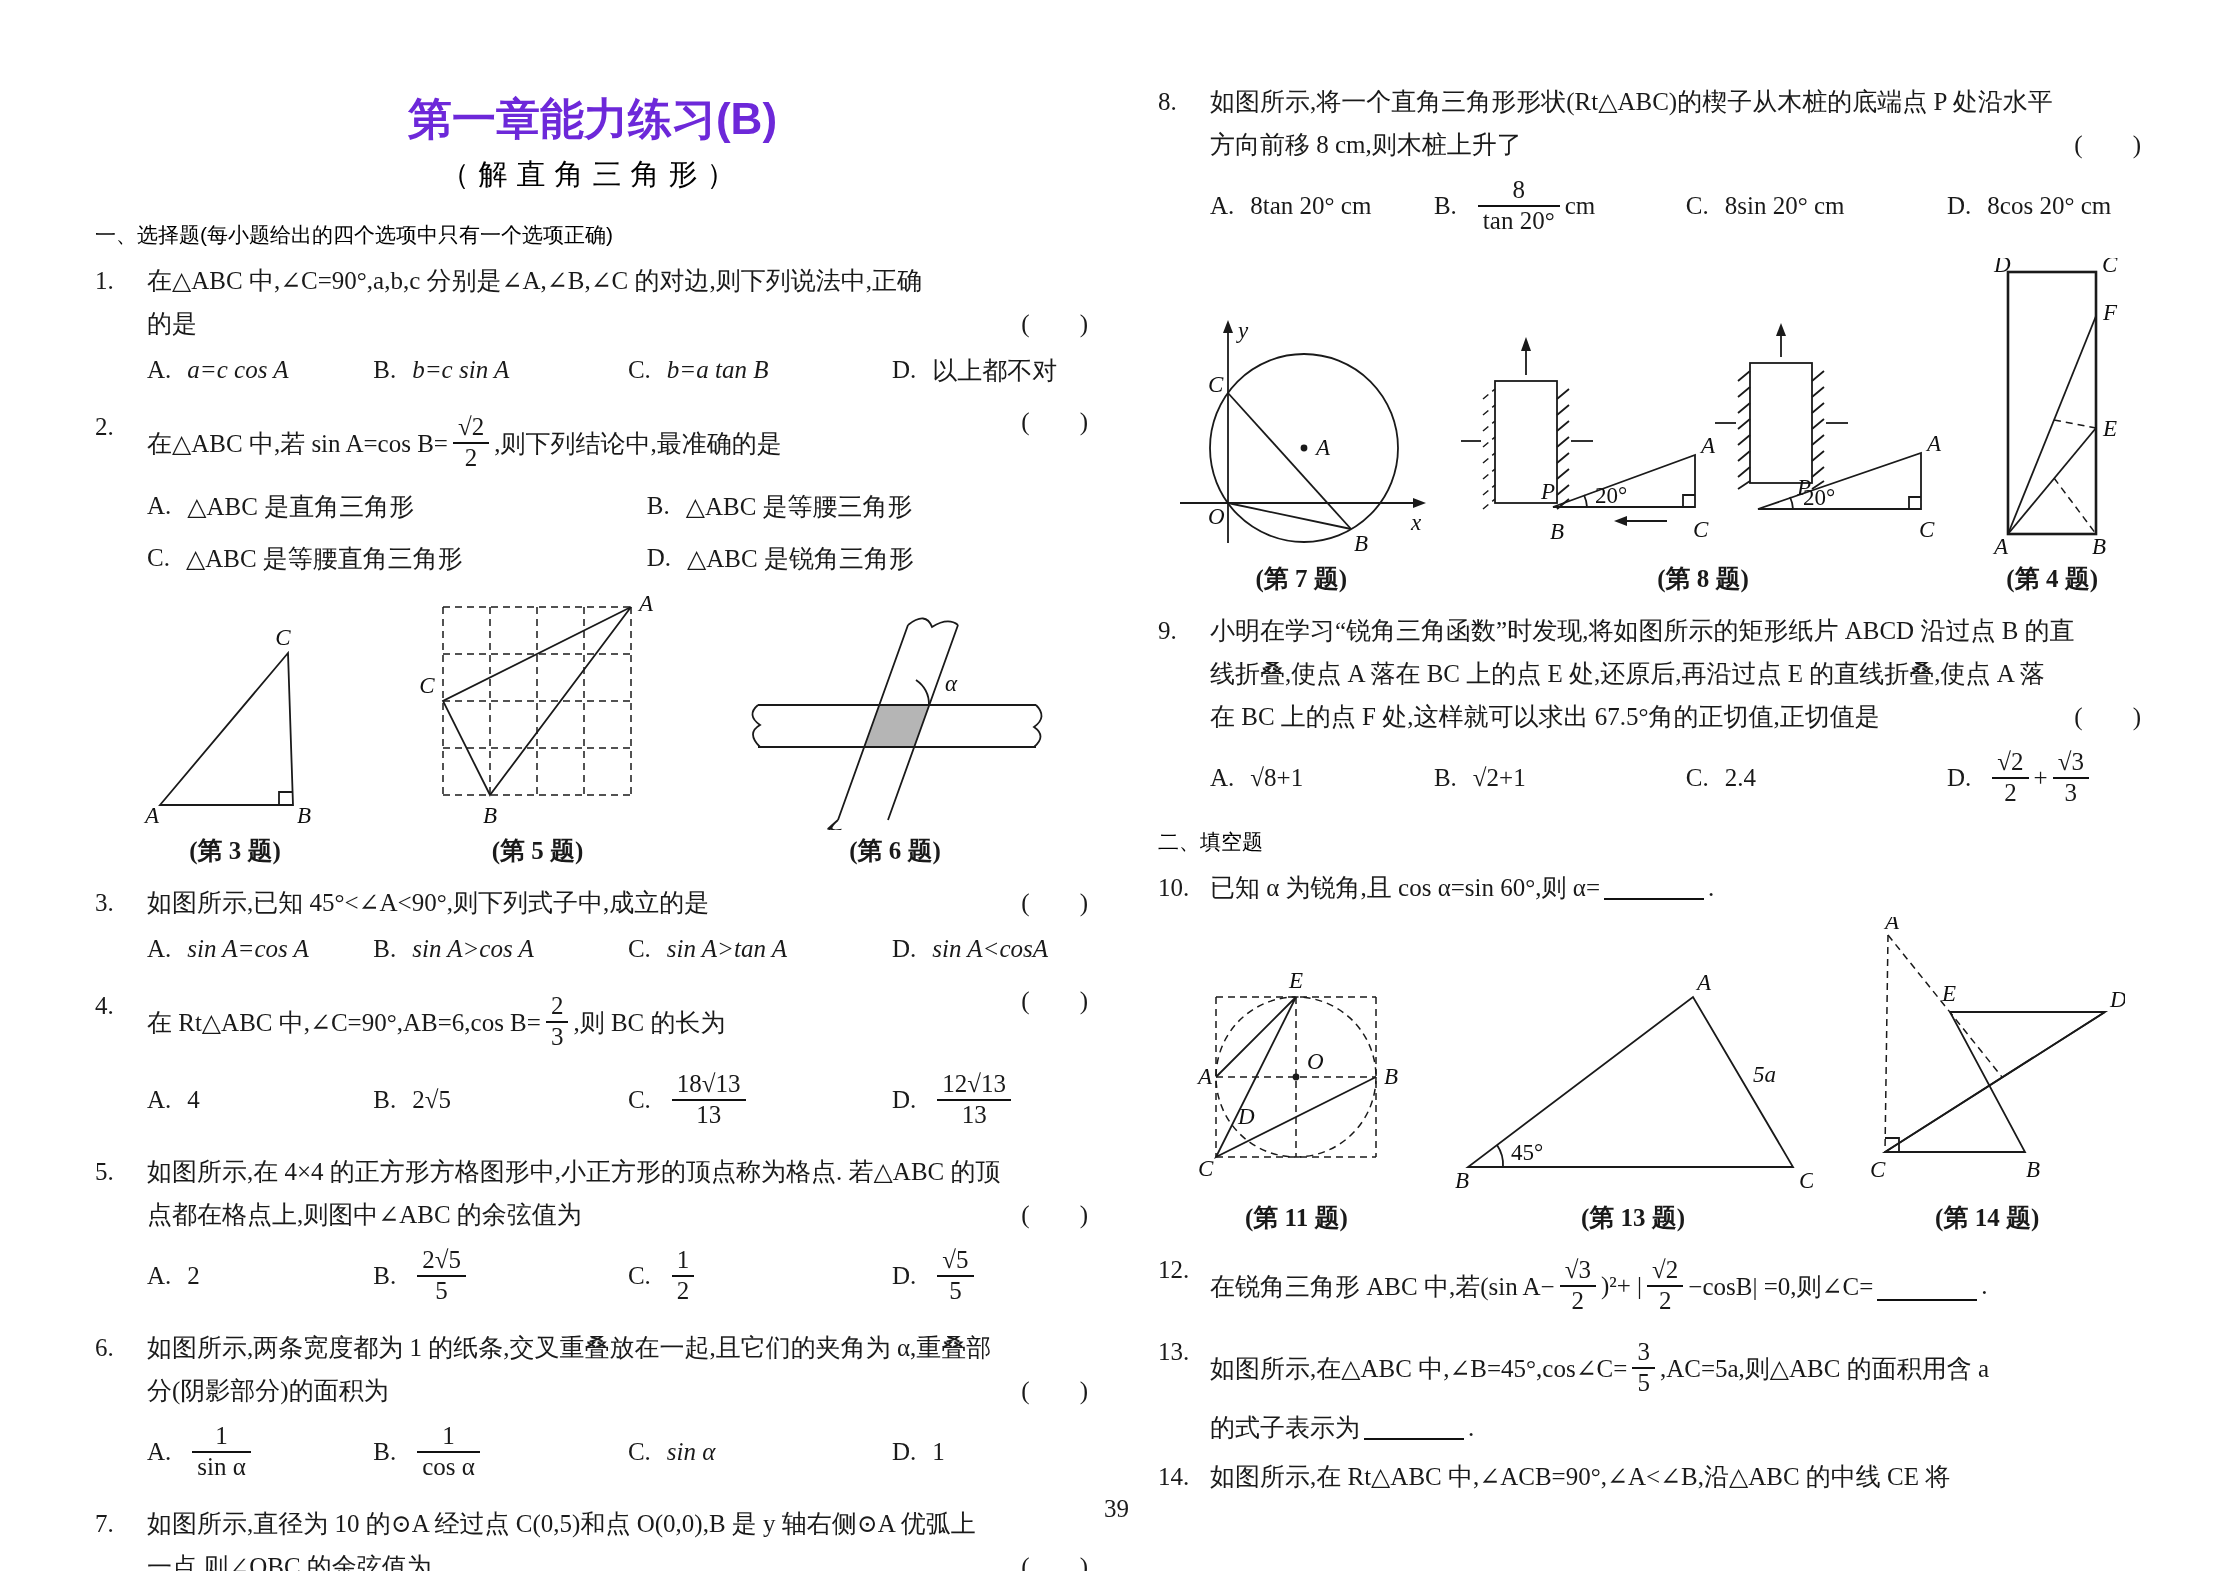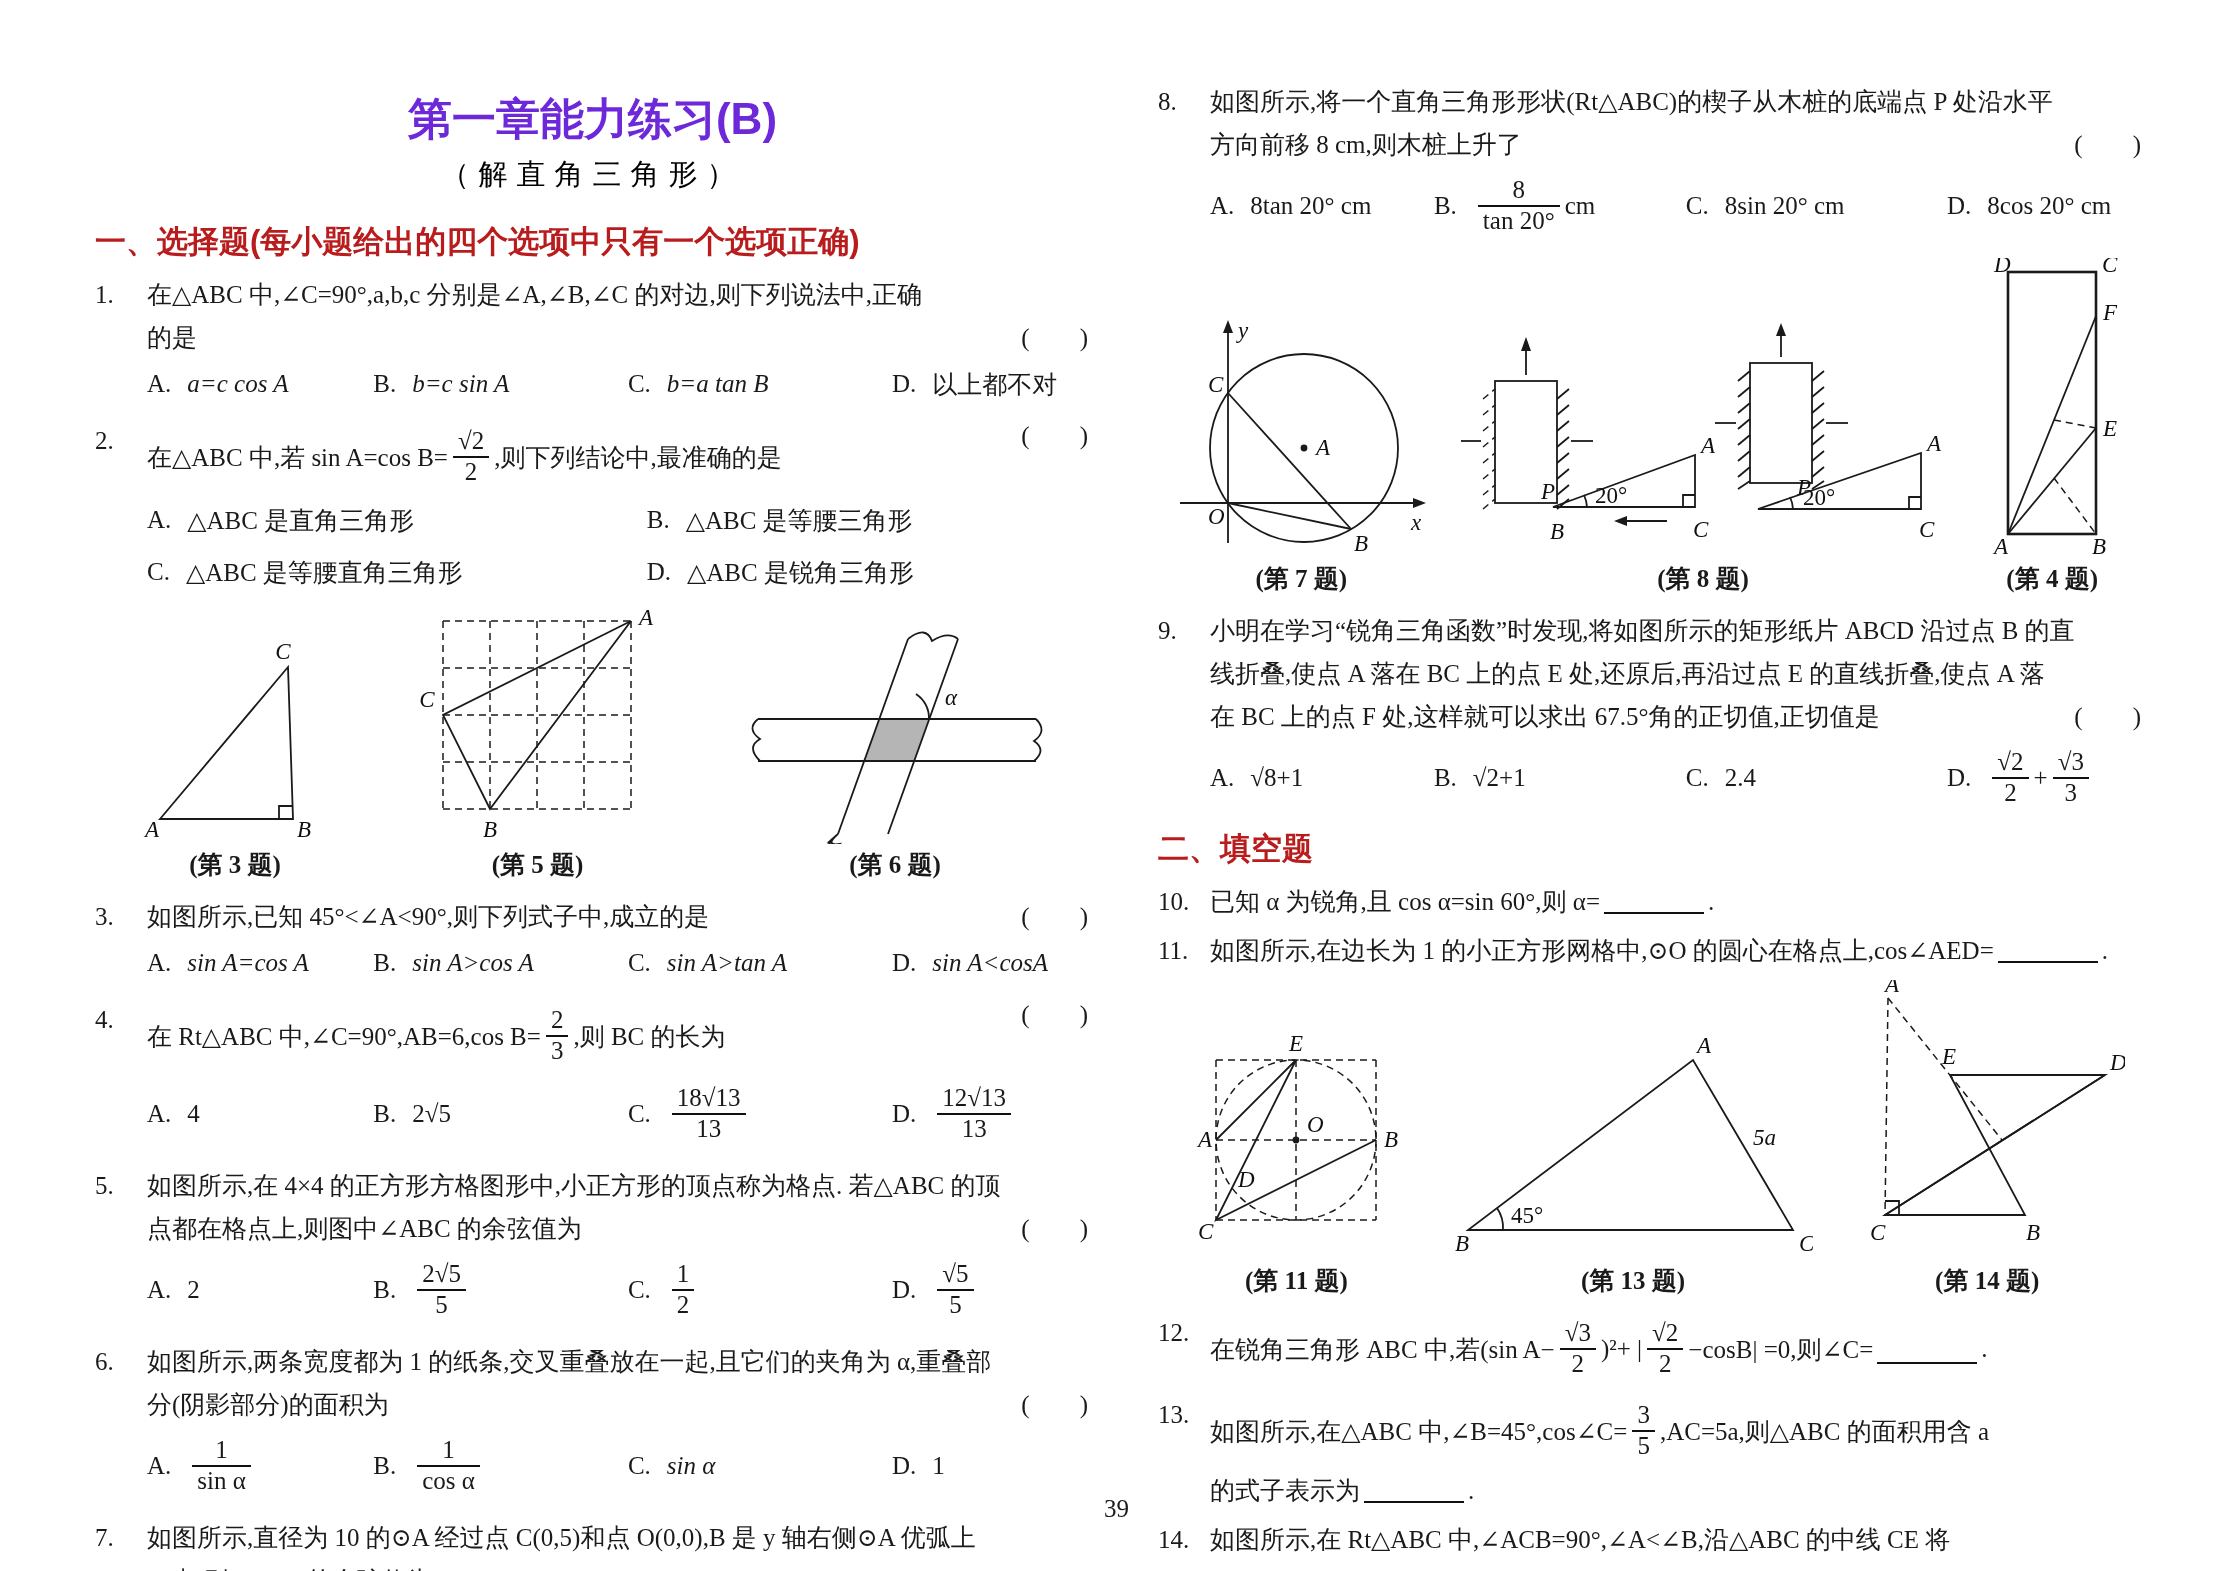--- a/index.html
+++ b/index.html
@@ -7,22 +7,22 @@
     width:2221px;height:1571px;position:relative;background:#ffffff;
     font-family:"Liberation Serif","DejaVu Serif",serif;
     color:#1a1a1a;font-size:25px;
   }
   .col{position:absolute;top:80px;}
   .col-left{left:95px;width:995px;}
   .col-right{left:1158px;width:985px;}
   .h1{font-family:"Liberation Sans","DejaVu Sans",sans-serif;font-weight:bold;
       font-size:44px;color:#6d28d9;text-align:center;margin:10px 0 6px;}
   .h2{color:#000000;font-size:29px;text-align:center;letter-spacing:9px;margin:4px 0 26px;}
-  .sec{font-family:"Liberation Sans","DejaVu Sans",sans-serif;font-weight:bold;
-       font-size:31px;color:#b91c1c;margin:6px 0 10px;}
+  .sec{font-family:"Liberation Sans","DejaVu Sans",sans-serif;font-weight:normal;
+       font-size:21px;color:#000000;margin:6px 0 10px;}
   .q{display:flex;margin-bottom:6px;}
   .qn{width:52px;flex:none;line-height:43px;}
   .qb{flex:1;position:relative;}
   .line{position:relative;line-height:43px;min-height:43px;white-space:nowrap;}
   .tallline{display:flex;align-items:center;min-height:76px;white-space:nowrap;}
   .br{position:absolute;right:2px;top:0;}
   .opts{display:flex;align-items:center;margin:2px 0 6px;}
   .opts .opt{display:flex;align-items:center;min-height:46px;}
   .opts.fr .opt{min-height:76px;}
   .o1{width:24%;} .o2{width:27%;} .o3{width:28%;} .o4{flex:1;}
@@ -450,26 +450,20 @@
 
   <div class="sec">二、填空题</div>
 
   <div class="q">
     <div class="qn">10.</div>
     <div class="qb">
       <div class="line"><span>已知 α 为锐角,且 cos α=sin 60°,则 α=</span><span class="blank"></span><span>.</span></div>
     </div>
   </div>
 
-  <div class="q">
-    <div class="qn">11.</div>
-    <div class="qb">
-      <div class="line"><span>如图所示,在边长为 1 的小正方形网格中,⊙O 的圆心在格点上,cos∠AED=</span><span class="blank"></span><span>.</span></div>
-    </div>
-  </div>
 
   <div class="figrow">
     <div class="fig">
       <svg width="240" height="225" viewBox="0 0 240 225">
         <path class="dash" d="M40,25 H200 M40,105 H200 M40,185 H200"></path>
         <path class="dash" d="M40,25 V185 M120,25 V185 M200,25 V185"></path>
         <circle class="dash" cx="120" cy="105" r="80"></circle>
         <path d="M40,105 L120,25 L40,185 L200,105"></path>
         <circle class="fill" cx="120" cy="105" r="3.4"></circle>
         <text x="120" y="16" text-anchor="middle">E</text>

